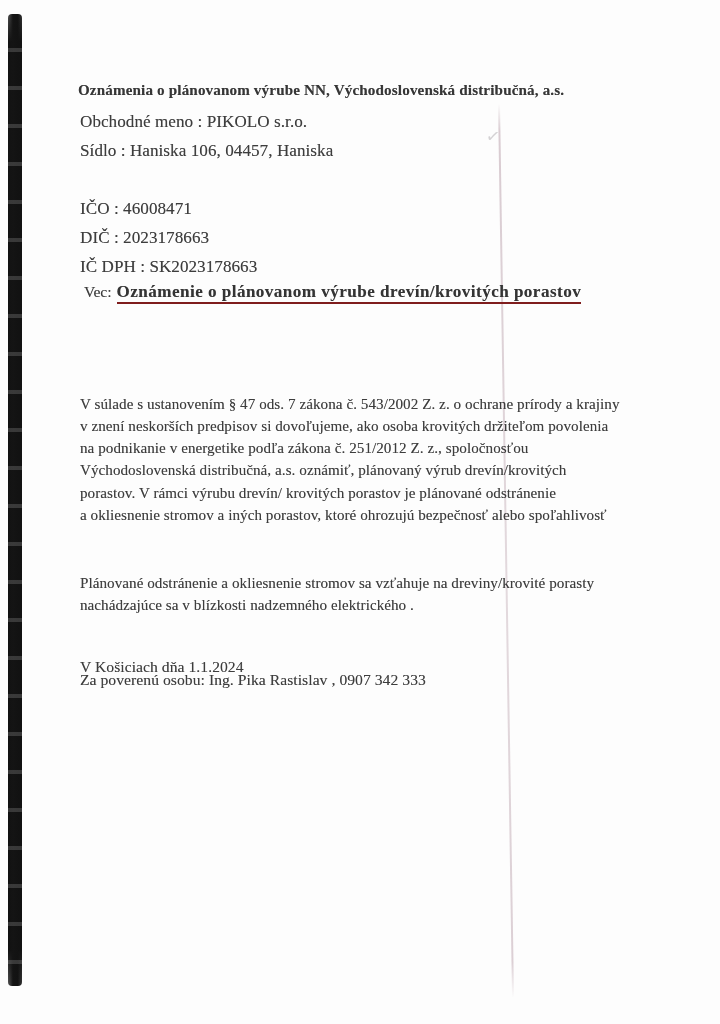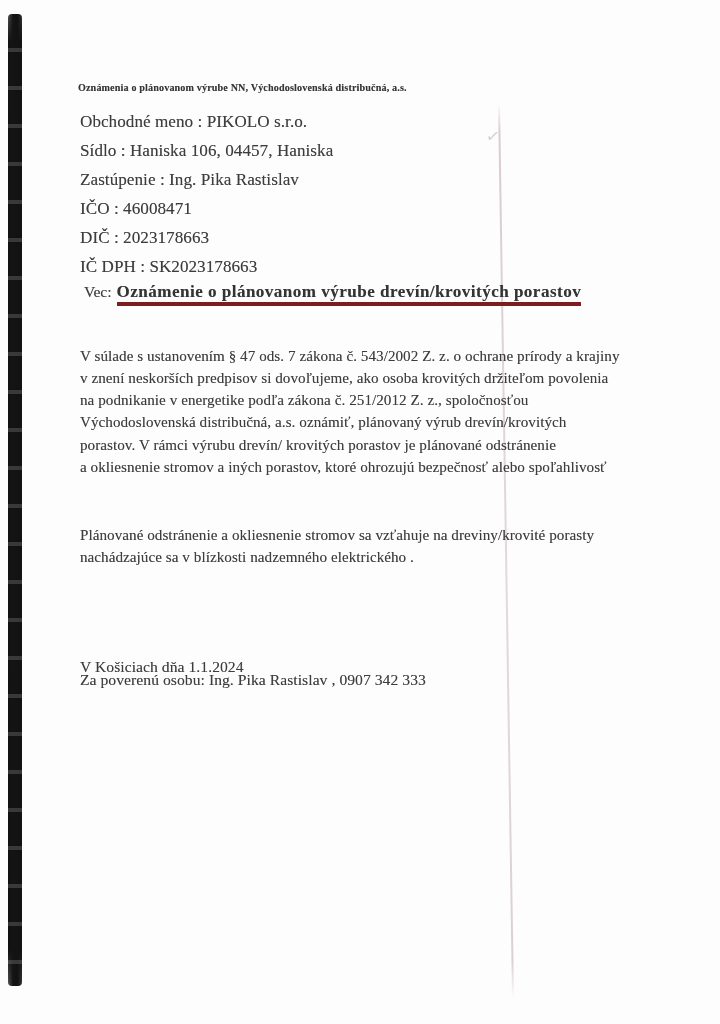--- a/index.html
+++ b/index.html
@@ -61,68 +61,68 @@
   
   .txt {
     position: absolute;
     white-space: nowrap;
     text-shadow: 0.2px 0.2px 0.3px rgba(61,61,61,0.45);
   }
   .doc-title {
     left: 78px;
     top: 82px;
     font-weight: bold;
-    font-size: 10px;
+    font-size: 15px;
     letter-spacing: 0.2px;
     color: #363636;
   }
   .info-line {
     left: 80px;
     font-size: 17px;
     letter-spacing: 0.1px;
   }
   .subject-line {
     left: 84px;
     top: 282px;
     font-size: 15.5px;
   }
   .subject-strong {
     font-weight: bold;
     font-size: 17px;
     letter-spacing: 0.5px;
     color: #343434;
-    border-bottom: 4px solid #7f1d1d;
+    border-bottom: 2px solid #7f1d1d;
     padding-bottom: 1px;
     margin-left: 5px;
   }
   .para-line {
     left: 80px;
     font-size: 15px;
     letter-spacing: 0.1px;
+    margin-top: 48px;
   }
   .footer-line {
     left: 80px;
     font-size: 15.5px;
     letter-spacing: 0.1px;
   }
 </style>
 </head>
 <body>
 
 <div class="page">
 
   <div class="scan-strip"></div>
   <div class="crease"></div>
   <div class="check-mark">✓</div>
 
   <div class="txt doc-title">Oznámenia o plánovanom výrube NN, Východoslovenská distribučná, a.s.</div>
 
   <div class="txt info-line" style="top:112px">Obchodné meno : PIKOLO s.r.o.</div>
   <div class="txt info-line" style="top:141px">Sídlo : Haniska 106, 04457, Haniska</div>
-  <div class="txt info-line" style="top:170px">Zastúpenie : Ing. Pika Rastislav</div>
   <div class="txt info-line" style="top:199px">IČO : 46008471</div>
   <div class="txt info-line" style="top:228px">DIČ : 2023178663</div>
   <div class="txt info-line" style="top:257px">IČ DPH : SK2023178663</div>
 
   <div class="txt subject-line">
     <span>Vec:</span><span class="subject-strong">Oznámenie o plánovanom výrube drevín/krovitých porastov</span>
   </div>
 
   <div class="txt para-line" style="top:348px">V súlade s ustanovením § 47 ods. 7 zákona č. 543/2002 Z. z. o ochrane prírody a krajiny</div>
   <div class="txt para-line" style="top:370px">v znení neskorších predpisov si dovoľujeme, ako osoba krovitých držiteľom povolenia</div>

